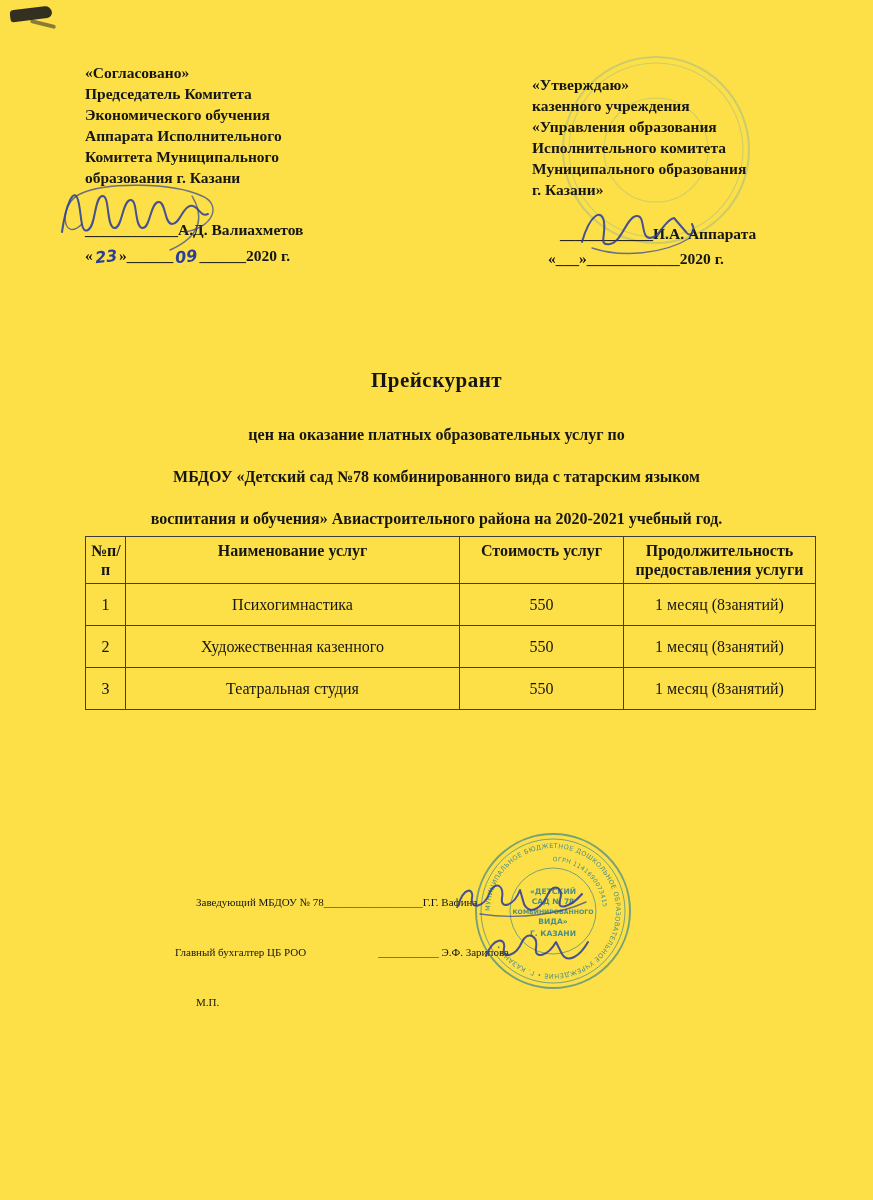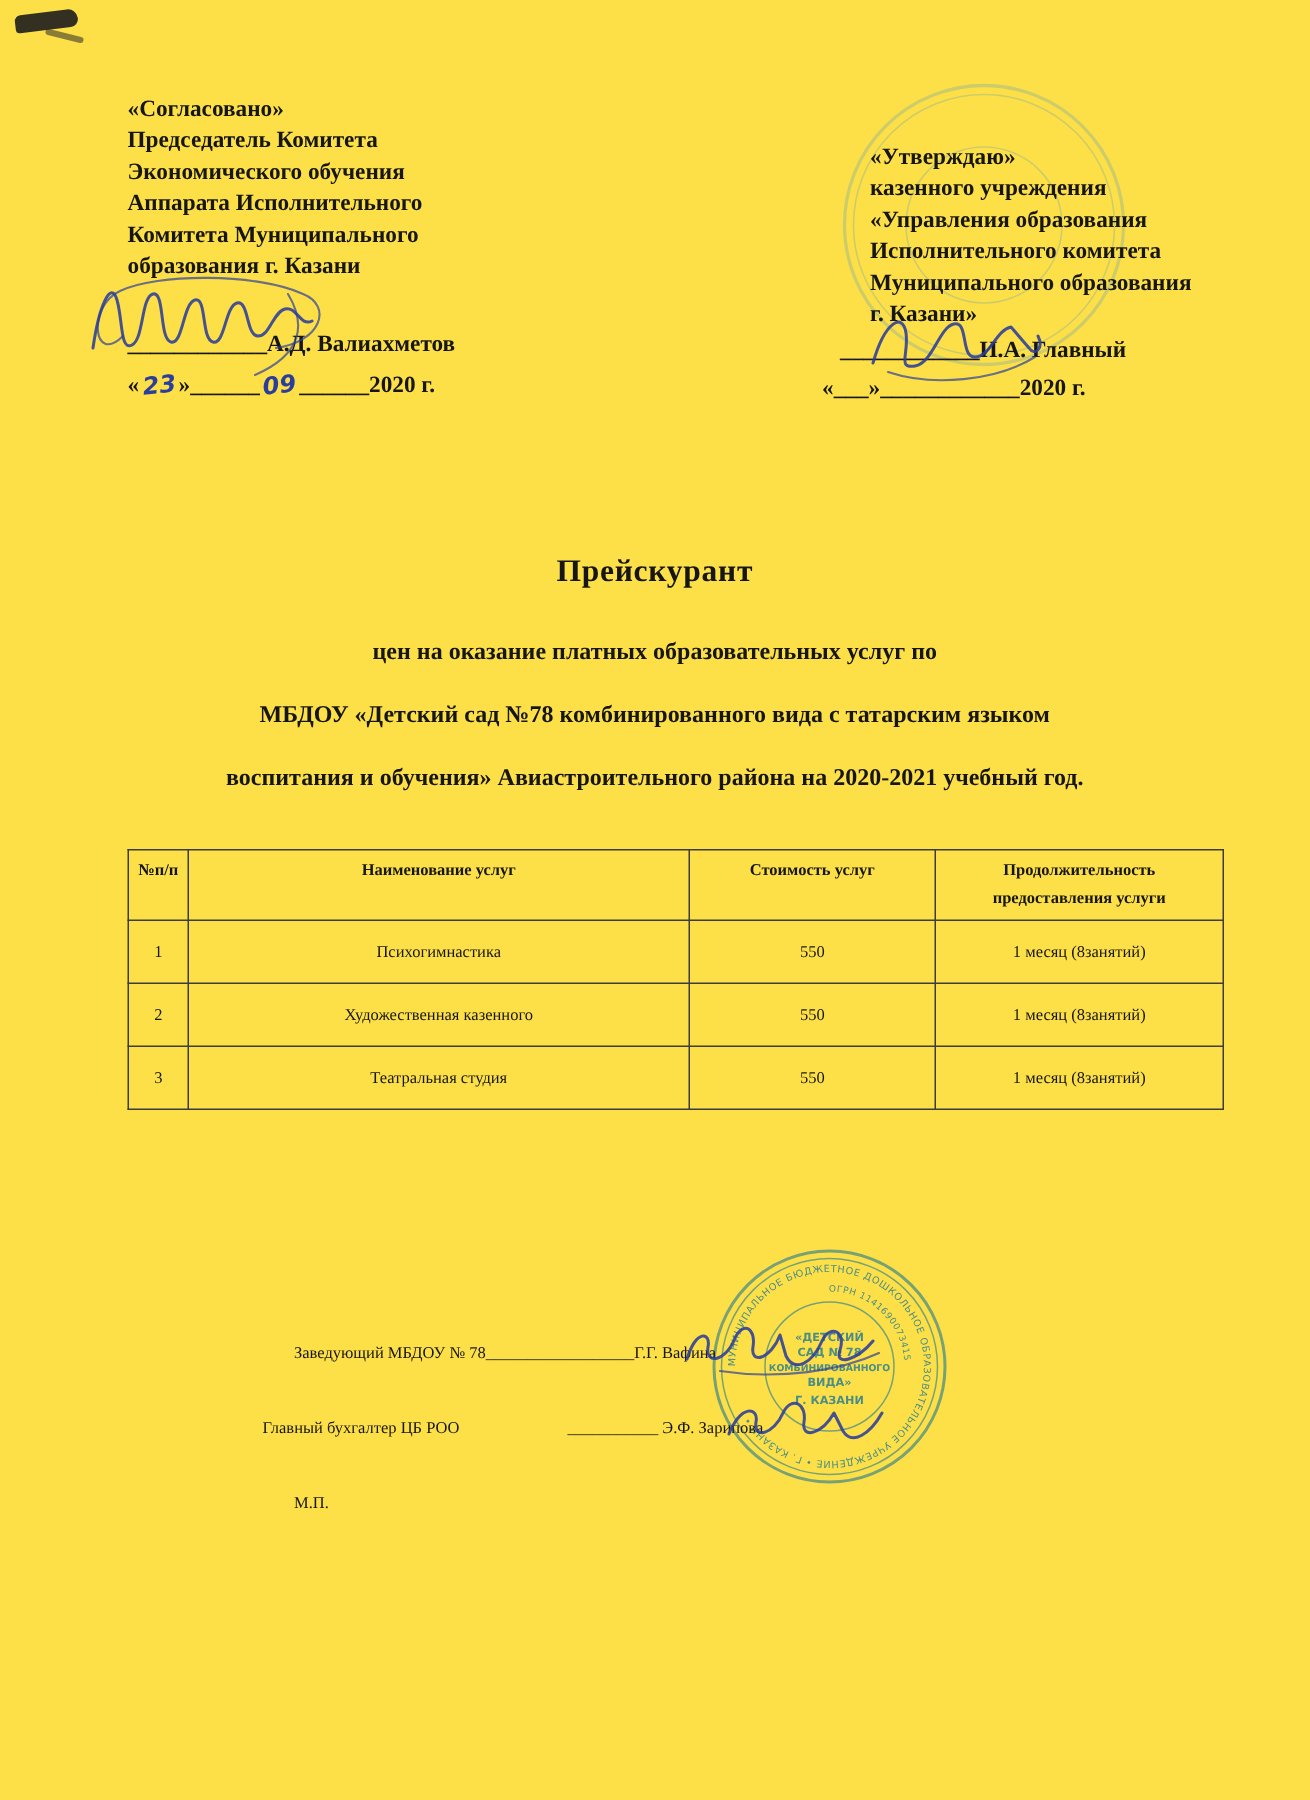--- a/index.html
+++ b/index.html
@@ -17,37 +17,37 @@
     transform:rotate(-7deg); opacity:.9; z-index:4;
   }
   .artifact-tail {
     position:absolute; left:30px; top:22px; width:26px; height:4px;
     background:#2a2a2a; border-radius:3px; transform:rotate(14deg); opacity:.55; z-index:4;
   }
 
   
   .blk { position:absolute; font-weight:bold; font-size:15.5px; line-height:21px; z-index:2; white-space:nowrap; }
   .blk-left  { left:85px;  top:62px; }
-  .blk-right { left:580px; top:74px;margin-top:20px; }
+  .blk-right { left:532px; top:74px; }
 
   .line { position:absolute; font-weight:bold; font-size:15.5px; white-space:nowrap; z-index:2; }
   .hand {
     color:#2c3e9b; font-family:"DejaVu Sans", sans-serif; font-style:italic; font-weight:bold;
     font-size:16px; display:inline-block; transform:rotate(-6deg) translateY(1px); margin:0 2px;
   }
 
   
   .doc-title { position:absolute; left:0; top:368px; width:100%; text-align:center;
     font-size:21px; font-weight:bold; letter-spacing:.5px; z-index:2; }
   .subtitle { position:absolute; left:0; top:414px; width:100%; text-align:center;
     font-size:16px; font-weight:bold; line-height:42px; z-index:2; }
 
   
-  .price-table { position:absolute; left:85px; top:566px; width:731px;
-    border-collapse:collapse; font-size:11px; z-index:2; table-layout:fixed; }
+  .price-table { position:absolute; left:85px; top:536px; width:731px;
+    border-collapse:collapse; font-size:16px; z-index:2; table-layout:fixed; }
   .price-table th, .price-table td { border:1.6px solid #3c3c3c; padding:4px 5px; }
   .price-table th { font-weight:bold; text-align:center; vertical-align:top; line-height:19px; }
   .price-table th.th-left { text-align:center; }
   .price-table td { text-align:center; height:42px; vertical-align:middle; }
 
   
   .f-row { position:absolute; font-size:11px; font-weight:normal; white-space:nowrap; z-index:3; }
   .gap-acc { display:inline-block; width:72px; }
 
   
@@ -114,21 +114,21 @@
   <div class="line" style="left:85px; top:246px;">
     <span>«</span><span class="hand">23</span><span>»</span><span>______</span><span class="hand">09</span><span>______</span><span>2020 г.</span>
   </div>
 
   <svg class="sig" style="left:572px; top:198px;" width="130" height="60" viewBox="0 0 130 60">
     <path d="M10,44 C18,16 30,10 32,24 C34,38 26,48 38,46 C50,44 54,20 64,18 C74,16 68,40 78,40 C88,40 92,22 102,20 L114,34 C118,40 124,34 120,26"></path>
     <path class="thinstroke" d="M20,50 C50,60 92,56 118,40"></path>
   </svg>
 
   <div class="line" style="left:560px; top:225px;">
-    <span>____________</span><span>И.А. Главный</span>
+    <span>____________</span><span>И.А. Аппарата</span>
   </div>
 
   <div class="line" style="left:548px; top:250px;">
     <span>«___»____________2020 г.</span>
   </div>
 
   <div class="doc-title">Прейскурант</div>
 
   <div class="subtitle">
     <div>цен на оказание платных образовательных услуг по</div>

